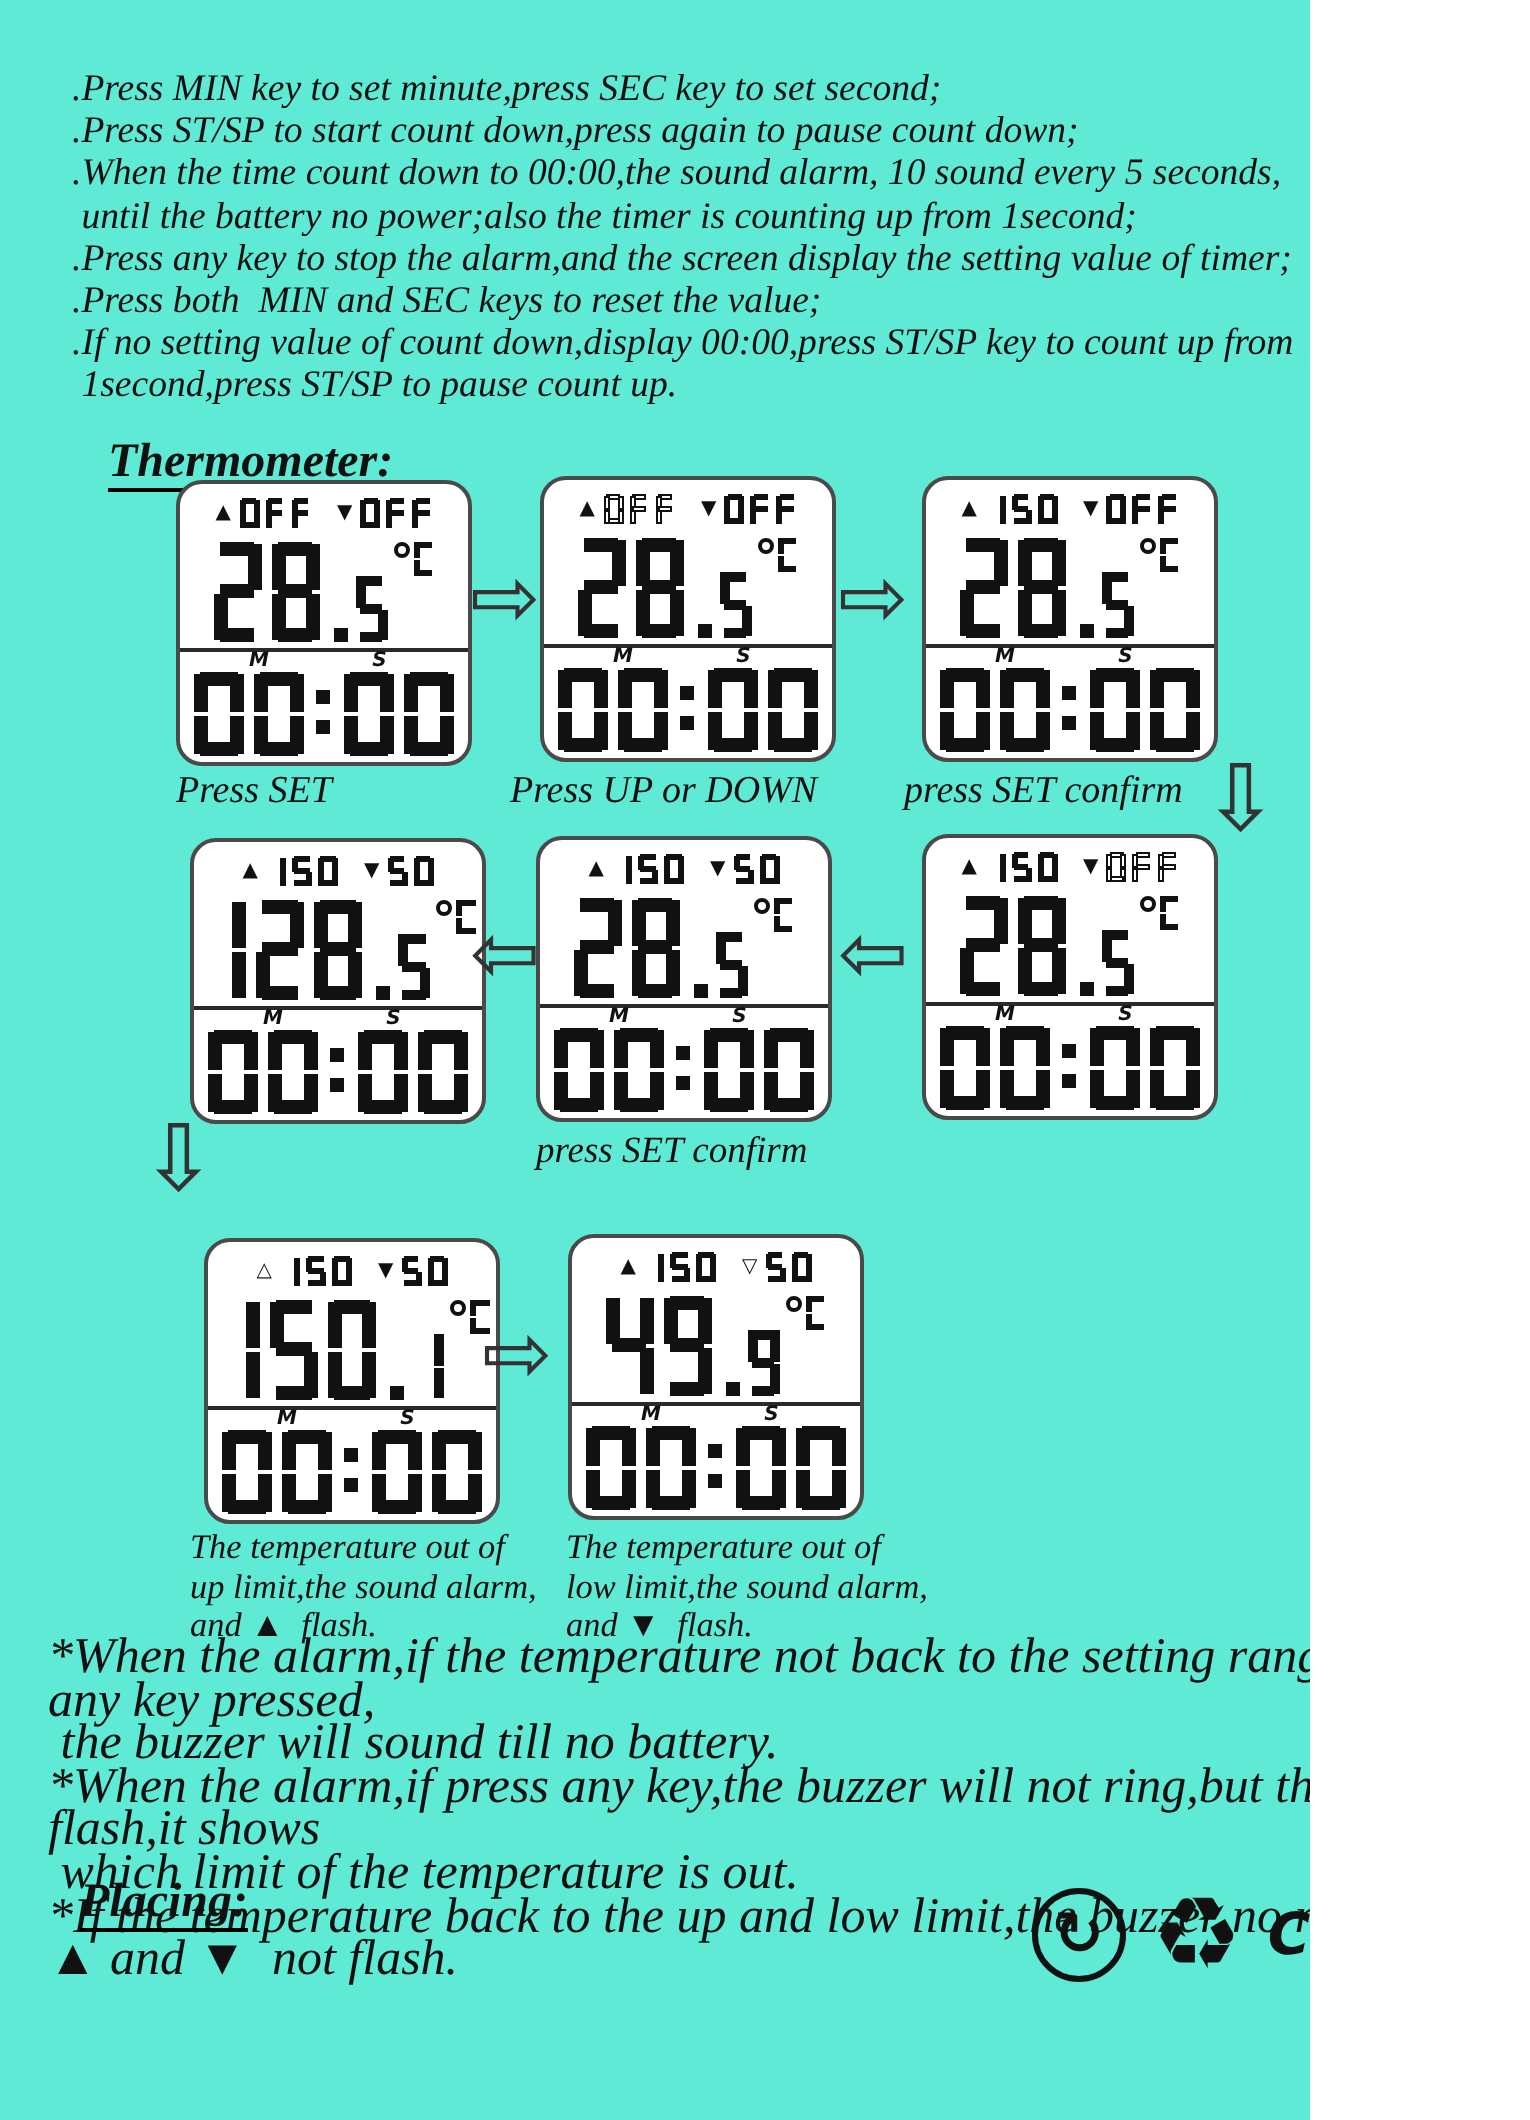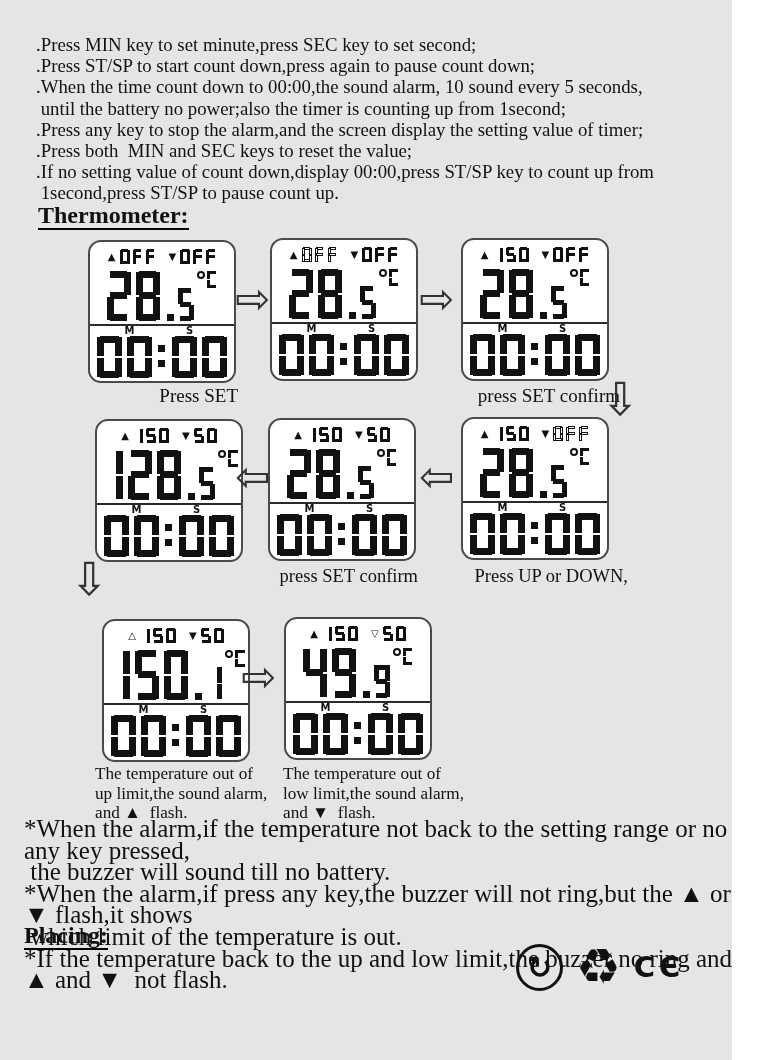--- a/index.html
+++ b/index.html
@@ -1,23 +1,23 @@
 <!DOCTYPE html>
 <html><head>
 <meta charset="utf-8">
 <style>
   html,body{margin:0;padding:0;background:#fff;}
-  #page{position:relative;width:732px;height:1060px;background:#e5e5e5;overflow:hidden;
-        font-family:"Liberation Serif",serif;color:#111;}
+  #page{position:relative;width:655px;height:1060px;background:#5eead4;overflow:hidden;
+        font-family:"Liberation Serif",serif;color:#111;font-style:italic;}
   .abs{position:absolute;}
   .preline{white-space:pre-wrap;}
 
   
   .instructions{left:36px;top:34px;width:715px;font-size:18.8px;line-height:21.2px;}
-  .section-title{font-weight:bold;font-size:24px;line-height:1;margin:0;
+  .section-title{font-weight:bold;font-size:24px;line-height:1;margin:16px;
                  border-bottom:2.5px solid #000;padding-bottom:1px;display:inline-block;}
   .thermo-title{left:38px;top:203px;}
   .notes{left:24px;top:818px;width:736px;font-size:25px;line-height:21.6px;}
   .placing-title{left:24px;top:923px;}
   .placing-lines{left:31px;top:956px;width:420px;font-size:19px;line-height:22px;}
 
   
   .lcd{box-sizing:border-box;width:148px;height:143px;border:2px solid #4a4a4a;border-radius:13px;
        background:#fff;padding:3px 5px;display:flex;flex-direction:column;overflow:hidden;}
   .lcd-pos-0{left:88px;top:240px;} .lcd-pos-1{left:270px;top:238px;} .lcd-pos-2{left:461px;top:238px;}
@@ -52,21 +52,21 @@
   .seg-e{bottom:2%;left:0;width:var(--t);height:46%;}
   .seg-dot{width:var(--t);height:var(--t);background:#111;display:inline-block;flex:none;margin:0 2px;}
   .seg-colon{position:relative;width:calc(var(--t) + 3px);height:var(--dh);display:inline-block;flex:none;}
   .cdot{position:absolute;left:1px;width:var(--t);height:var(--t);background:#111;}
   .cdot:nth-child(1){top:22%;} .cdot:nth-child(2){top:58%;}
   .flash .seg,.flash .seg-dot{background:#fff;border:1px solid #111;box-sizing:border-box;}
   .lcd-unit{display:inline-flex;align-items:flex-start;align-self:flex-start;margin:3px 0 0 3px;gap:2px;}
   .deg-circle{width:8px;height:8px;border:2.5px solid #111;border-radius:50%;box-sizing:border-box;display:inline-block;}
 
   
-  .caption{font-size:19px;line-height:21px;text-align:right;}
+  .caption{font-size:19px;line-height:21px;text-align:left;}
   .cap-0{left:88px;top:385px;width:150px;}
   .cap-1{left:255px;top:385px;width:180px;}
   .cap-2{left:452px;top:385px;width:168px;}
   .cap-3{left:104px;top:563px;width:185px;text-align:left;font-size:18.5px;line-height:24px;}
   .cap-4{left:268px;top:566px;width:150px;font-size:18.5px;}
   .cap-5{left:443px;top:566px;width:185px;font-size:18.5px;}
   .cap-6{left:95px;top:764px;width:205px;text-align:left;font-size:17.2px;line-height:19.5px;}
   .cap-7{left:283px;top:764px;width:215px;text-align:left;font-size:17.2px;line-height:19.5px;}
 
   
@@ -1162,23 +1162,23 @@
             <span class="seg seg-c"></span>
             <span class="seg seg-d"></span>
             <span class="seg seg-e"></span>
             <span class="seg seg-f"></span>
           </span>
         </span>
       </div>
     </div>
 
   <div class="abs caption cap-0 preline">Press SET</div>
+  <div class="abs caption cap-1 preline">Press UP or DOWN</div>
   <div class="abs caption cap-2 preline">press SET confirm</div>
   <div class="abs caption cap-4 preline">press SET confirm</div>
-  <div class="abs caption cap-5 preline">Press UP or DOWN,</div>
   <div class="abs caption cap-6 preline">The temperature out of
 up limit,the sound alarm,
 and ▲  flash.</div>
   <div class="abs caption cap-7 preline">The temperature out of
 low limit,the sound alarm,
 and ▼  flash.</div>
 
   <span class="abs flow-arrow ar-0">⇨</span>
   <span class="abs flow-arrow ar-1">⇨</span>
   <span class="abs flow-arrow ar-2">⇩</span>

